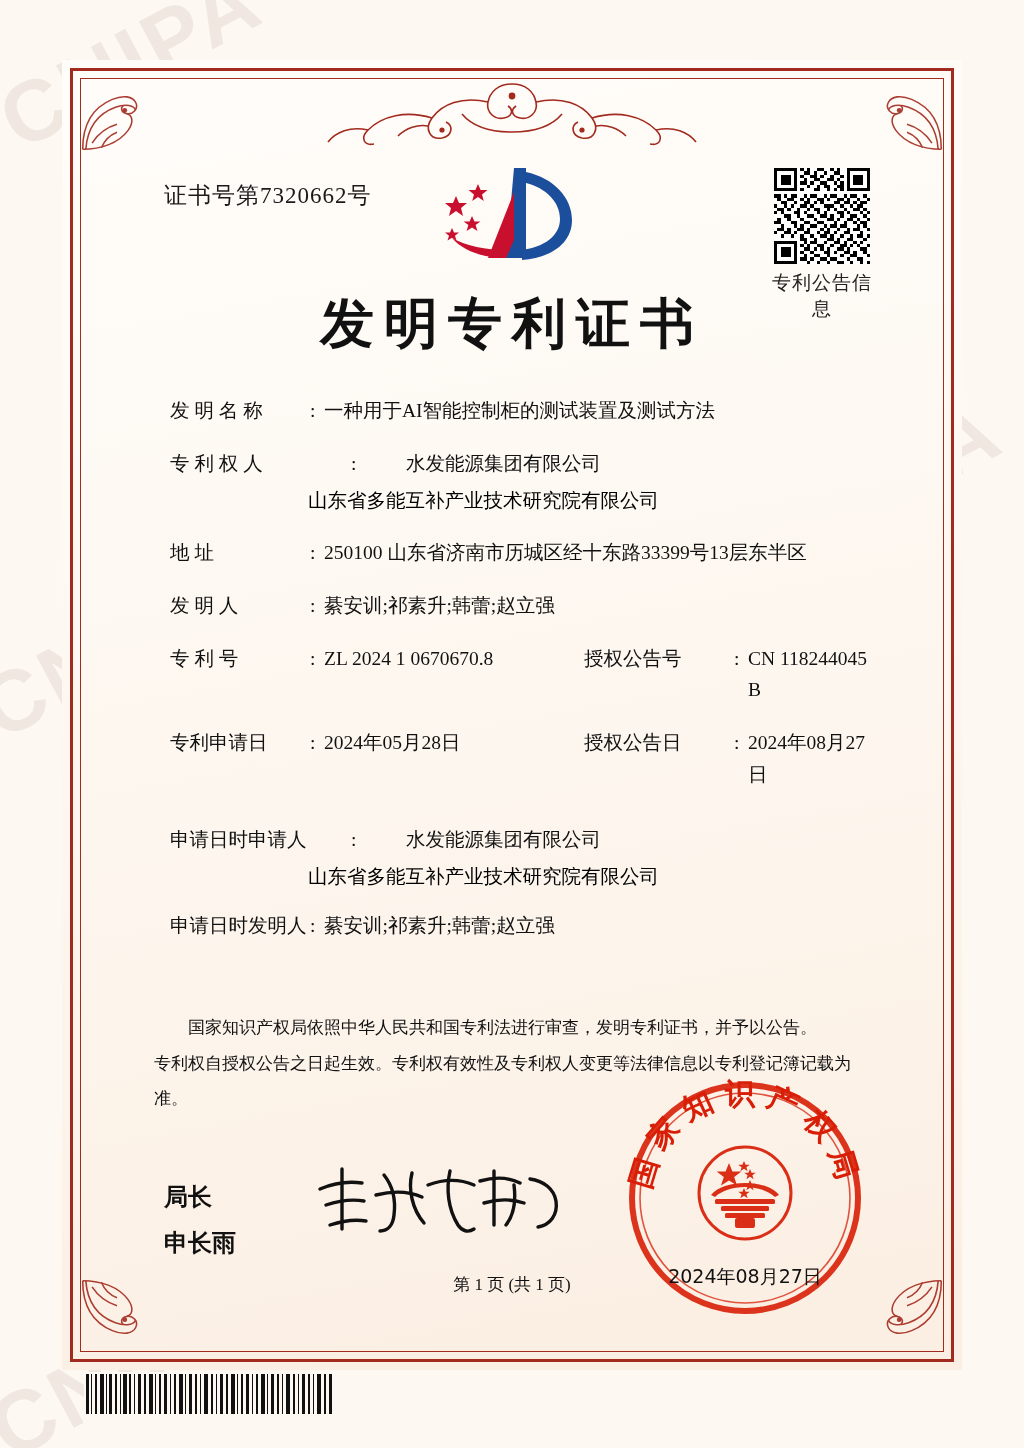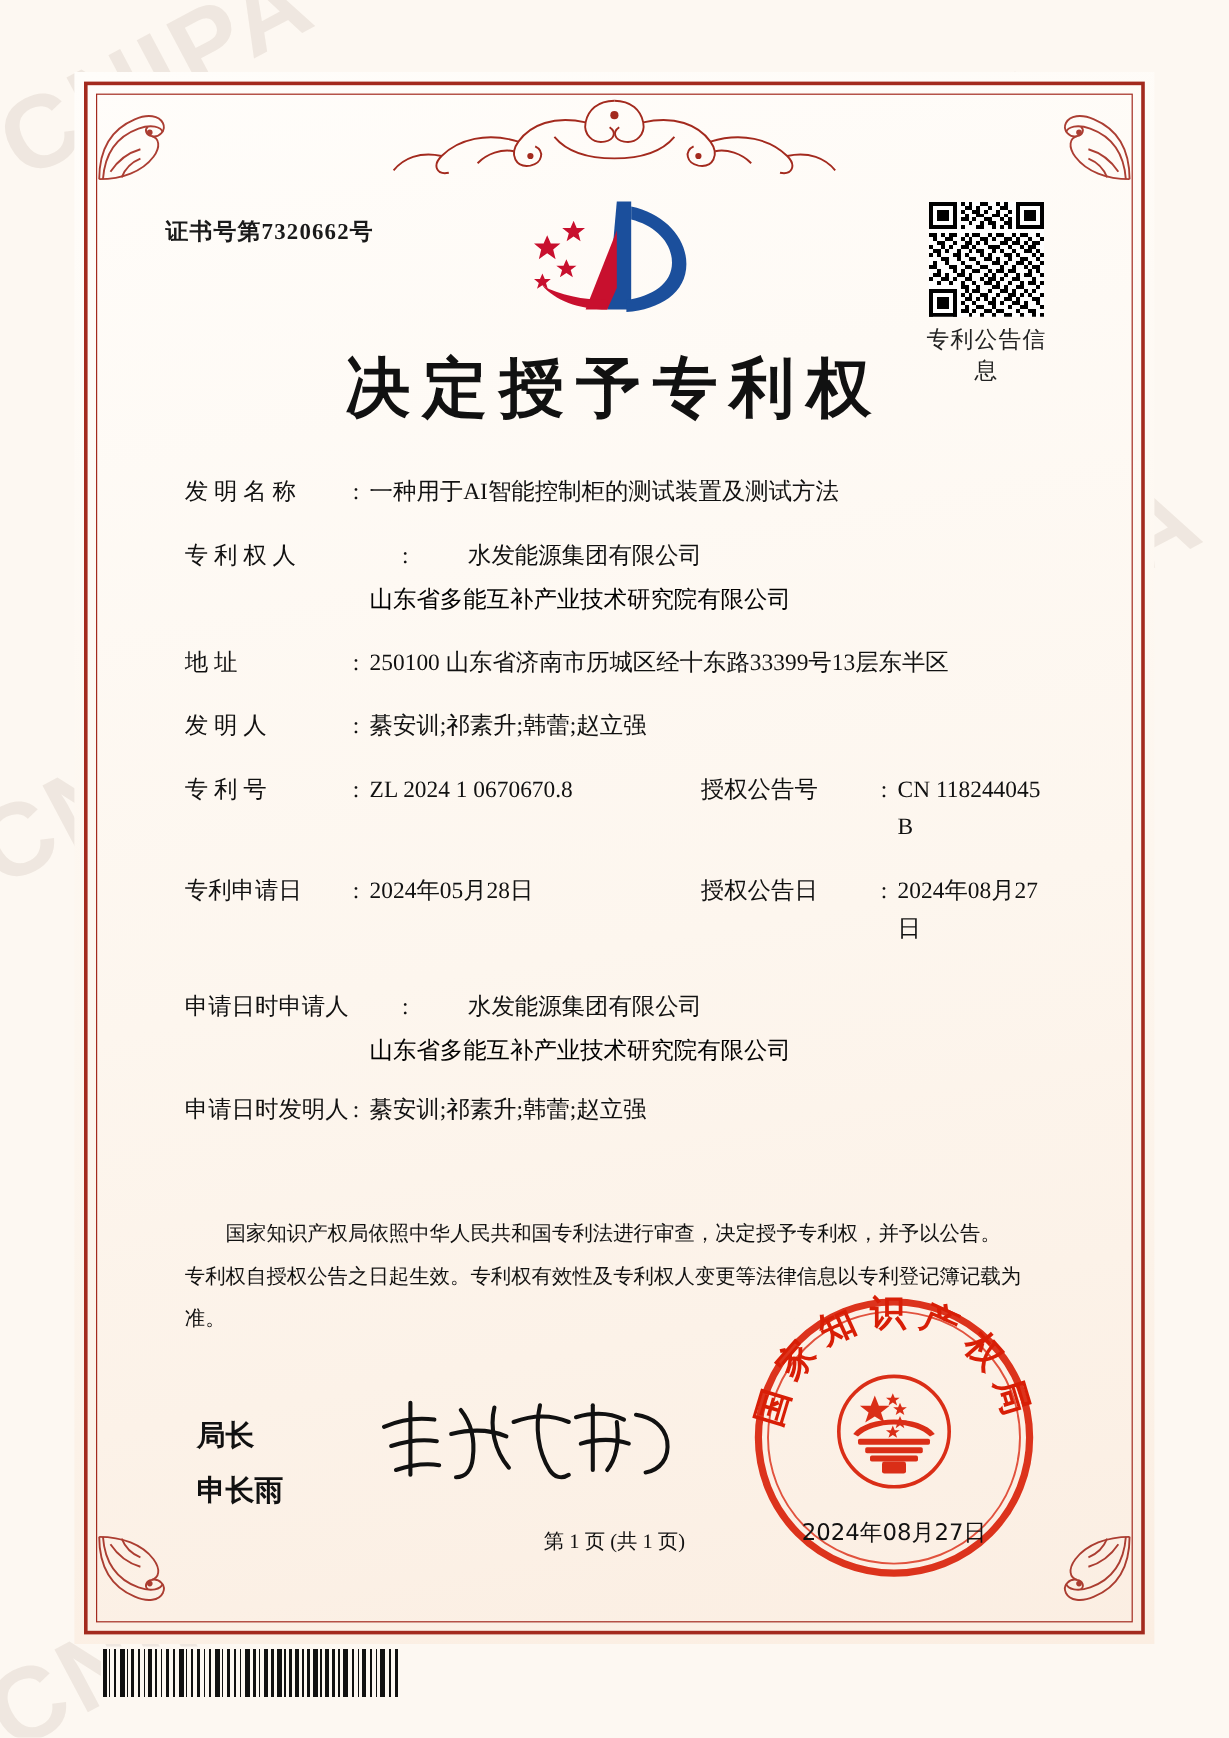--- a/index.html
+++ b/index.html
@@ -78,26 +78,25 @@
   .top-ornament svg { width: 100%; height: 100%; display: block; }
 
   
   .content {
     position: absolute;
     left: 46px; right: 46px; top: 40px; bottom: 40px;
   }
 
   .cert-no {
     position: absolute;
-    left: 30px;
+    left: 56px;
     top: 80px;
-    font-size: 19px;
+    font-size: 23px;
     color: #1a1a1a;
     letter-spacing: 1px;
-    font-weight: bold;
   }
 
   
   .logo {
     position: absolute;
     left: 50%;
     top: 62px;
     transform: translateX(-50%);
     width: 180px;
     height: 118px;
@@ -152,20 +151,21 @@
     font-size: 19.5px;
     color: #111;
     line-height: 1.6;
   }
   .row.tight { margin-bottom: 6px; gap: 41px; }
   .lbl {
     width: 140px;
     flex: 0 0 140px;
     letter-spacing: 0px;
     white-space: nowrap;
+    margin-left: 16px;
   }
   .colon { flex: 0 0 14px; }
   .val { flex: 1; }
   .val-sub { margin-left: 154px; font-size: 19.5px; line-height: 1.6; }
 
   .two-col { display: flex; }
   .two-col .cell-a { width: 430px; display: flex; justify-content: center; }
   .two-col .cell-b { flex: 1; display: flex; }
   .lbl2 {
     width: 150px;
@@ -558,21 +558,21 @@
               <rect x="19" y="28" width="2" height="1"></rect>
               <rect x="23" y="28" width="1" height="1"></rect>
               <rect x="26" y="28" width="1" height="1"></rect>
               <rect x="28" y="28" width="1" height="1"></rect>
           </g>
         </svg>
       </div>
       <div class="qr-caption">专利公告信息</div>
     </div>
 
-    <div class="title">决定授予专利权</div>
+    <div class="title">发明专利证书</div>
 
     <div class="fields">
 
       <div class="row">
         <div class="lbl">发 明 名 称</div>
         <div class="colon">:</div>
         <div class="val">一种用于AI智能控制柜的测试装置及测试方法</div>
       </div>
 
       <div class="row tight">
@@ -629,21 +629,21 @@
 
       <div class="row">
         <div class="lbl">申请日时发明人</div>
         <div class="colon">:</div>
         <div class="val">綦安训;祁素升;韩蕾;赵立强</div>
       </div>
 
     </div>
 
     <div class="statement">
-      <p class="indent">国家知识产权局依照中华人民共和国专利法进行审查，决定授予专利权，并予以公告。</p>
+      <p class="indent">国家知识产权局依照中华人民共和国专利法进行审查，发明专利证书，并予以公告。</p>
       <p>专利权自授权公告之日起生效。专利权有效性及专利权人变更等法律信息以专利登记簿记载为准。</p>
     </div>
 
     <div class="sign-block">
       <div>局长</div>
       <div>申长雨</div>
     </div>
 
     <div class="signature">
       <svg viewBox="0 0 260 90" fill="none" stroke="#111" stroke-width="3.4" stroke-linecap="round" stroke-linejoin="round">

